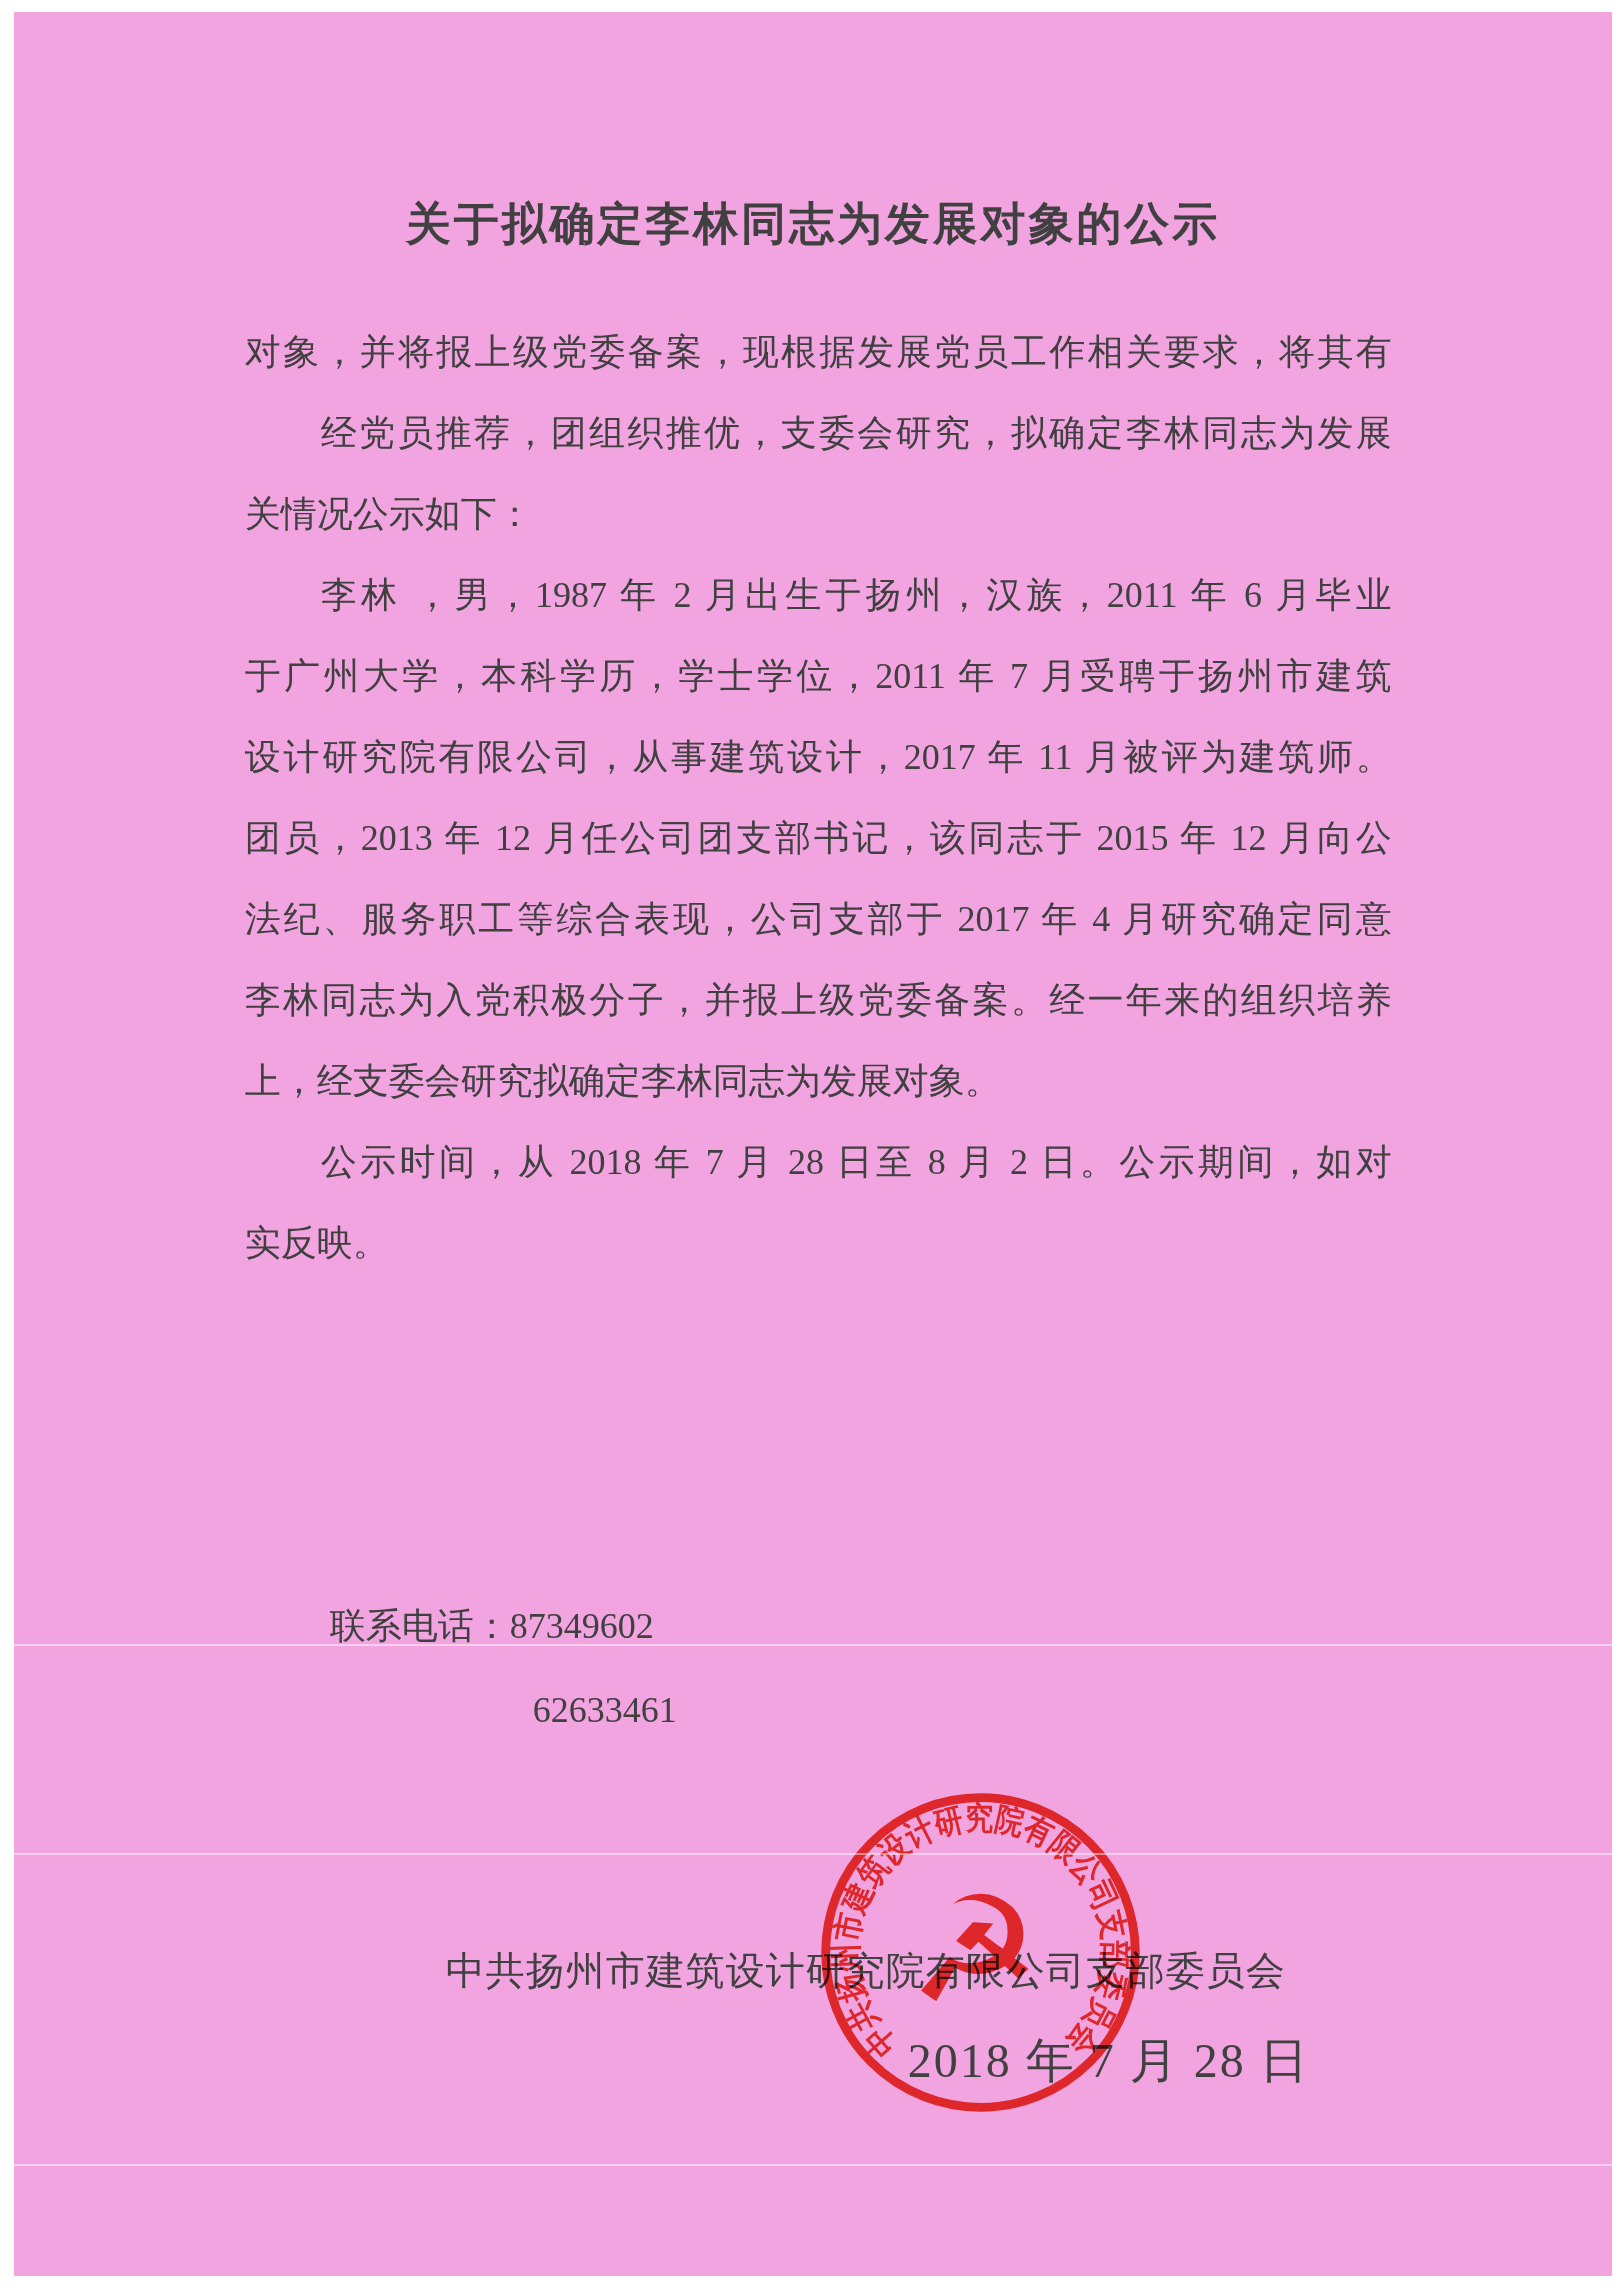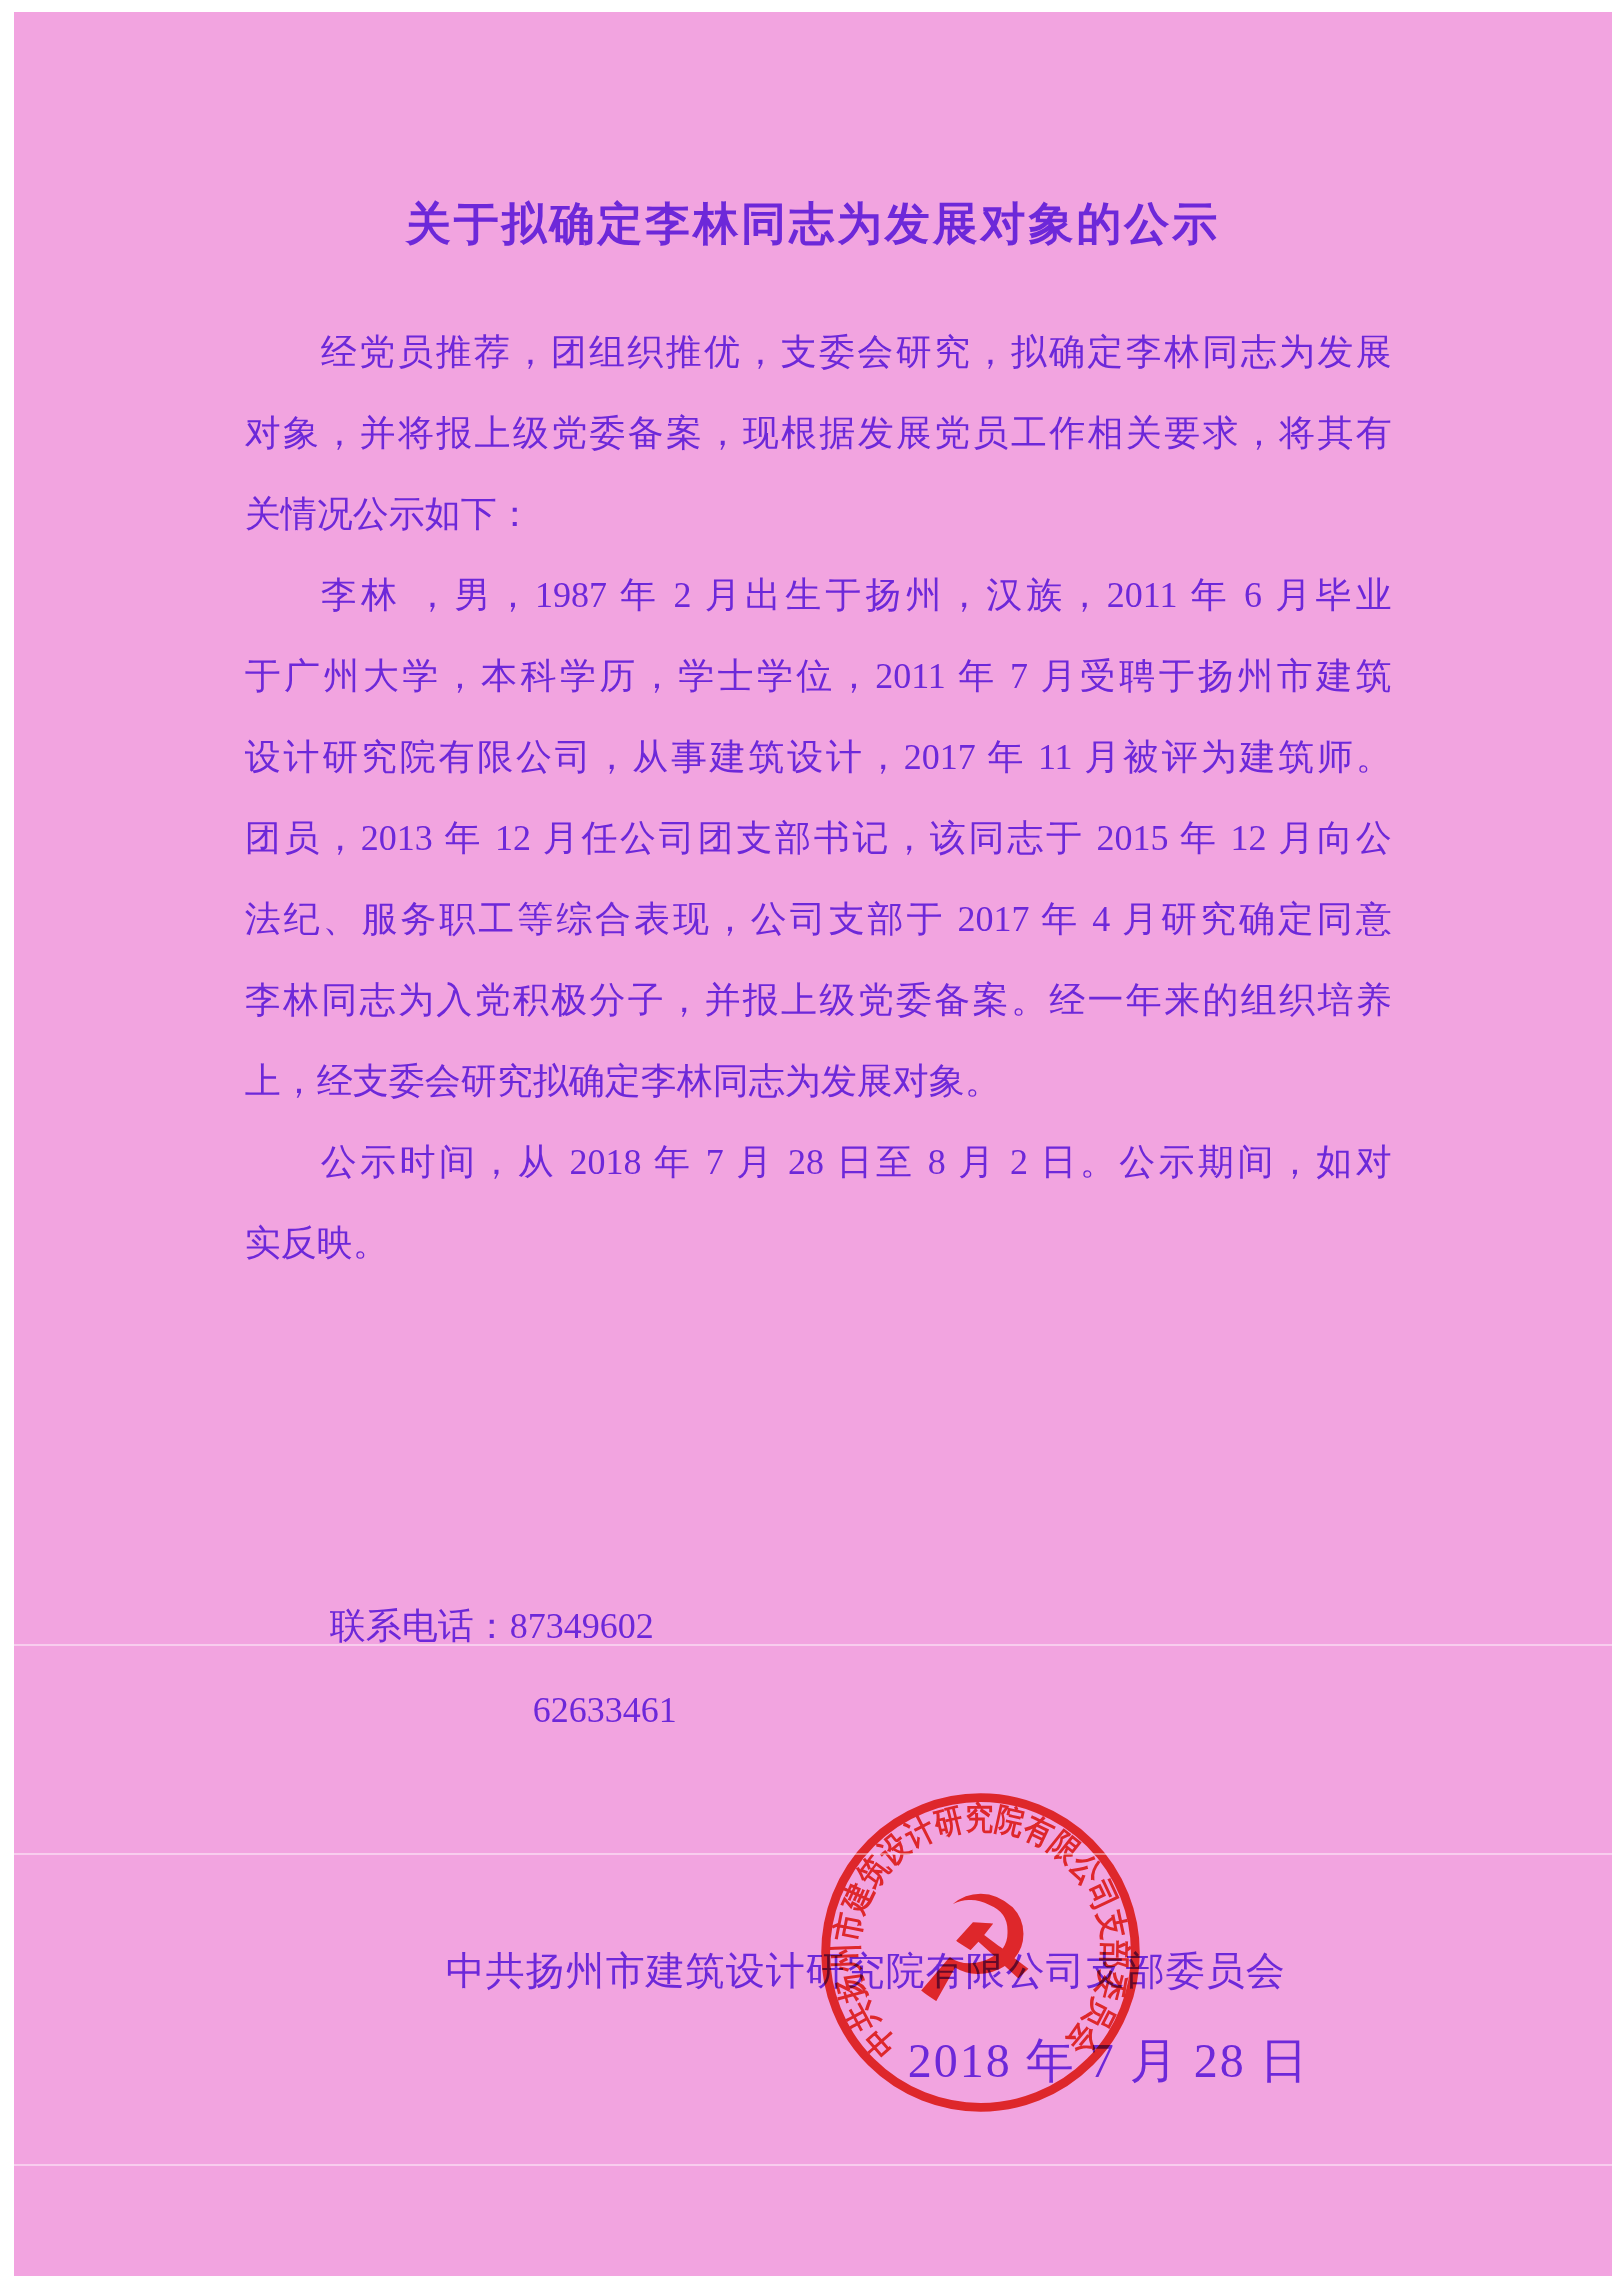--- a/index.html
+++ b/index.html
@@ -1,20 +1,20 @@
 <!DOCTYPE html>
 <html><head>
 <meta charset="utf-8">
 <style>
   html,body{margin:0;padding:0;background:#ffffff;}
   #stage{position:relative;width:1620px;height:2292px;background:#ffffff;overflow:hidden;
          font-family:"Liberation Serif","DejaVu Serif",serif;}
   
   #paper{position:absolute;left:13.7px;top:11.8px;right:7.8px;bottom:15.7px;background:#f2a4e0;}
-  .ink{color:#6d28d9;}
+  .ink{color:#404040;}
   
   .doc-title{position:absolute;left:0;right:0;top:182px;text-align:center;
              font-size:45px;font-weight:600;letter-spacing:2.9px;white-space:nowrap;}
   
   #body-lines{position:absolute;left:231px;top:300px;width:1147px;font-size:36px;}
   .bline{height:81px;line-height:81px;overflow:hidden;white-space:nowrap;}
   .bline.just{white-space:normal;text-align:justify;text-align-last:justify;}
   .bline.ind{text-indent:76px;}
   
   #contact{position:absolute;left:316px;top:1572px;font-size:36px;}
@@ -32,22 +32,22 @@
 </style>
 </head>
 <body>
 
 <div id="stage">
   <div id="paper">
 
     <div class="doc-title ink">关于拟确定李林同志为发展对象的公示</div>
 
     <div id="body-lines" class="ink">
+        <div class="bline just">对象，并将报上级党委备案，现根据发展党员工作相关要求，将其有</div>
         <div class="bline just ind">经党员推荐，团组织推优，支委会研究，拟确定李林同志为发展</div>
-        <div class="bline just">对象，并将报上级党委备案，现根据发展党员工作相关要求，将其有</div>
         <div class="bline">关情况公示如下：</div>
         <div class="bline just ind">李林 ，男，1987 年 2 月出生于扬州，汉族，2011 年 6 月毕业</div>
         <div class="bline just">于广州大学，本科学历，学士学位，2011 年 7 月受聘于扬州市建筑</div>
         <div class="bline just">设计研究院有限公司，从事建筑设计，2017 年 11 月被评为建筑师。</div>
         <div class="bline just">团员，2013 年 12 月任公司团支部书记，该同志于 2015 年 12 月向公</div>
         <div class="bline just">法纪、服务职工等综合表现，公司支部于 2017 年 4 月研究确定同意</div>
         <div class="bline just">李林同志为入党积极分子，并报上级党委备案。经一年来的组织培养</div>
         <div class="bline">上，经支委会研究拟确定李林同志为发展对象。</div>
         <div class="bline just ind">公示时间，从 2018 年 7 月 28 日至 8 月 2 日。公示期间，如对</div>
         <div class="bline">实反映。</div>

